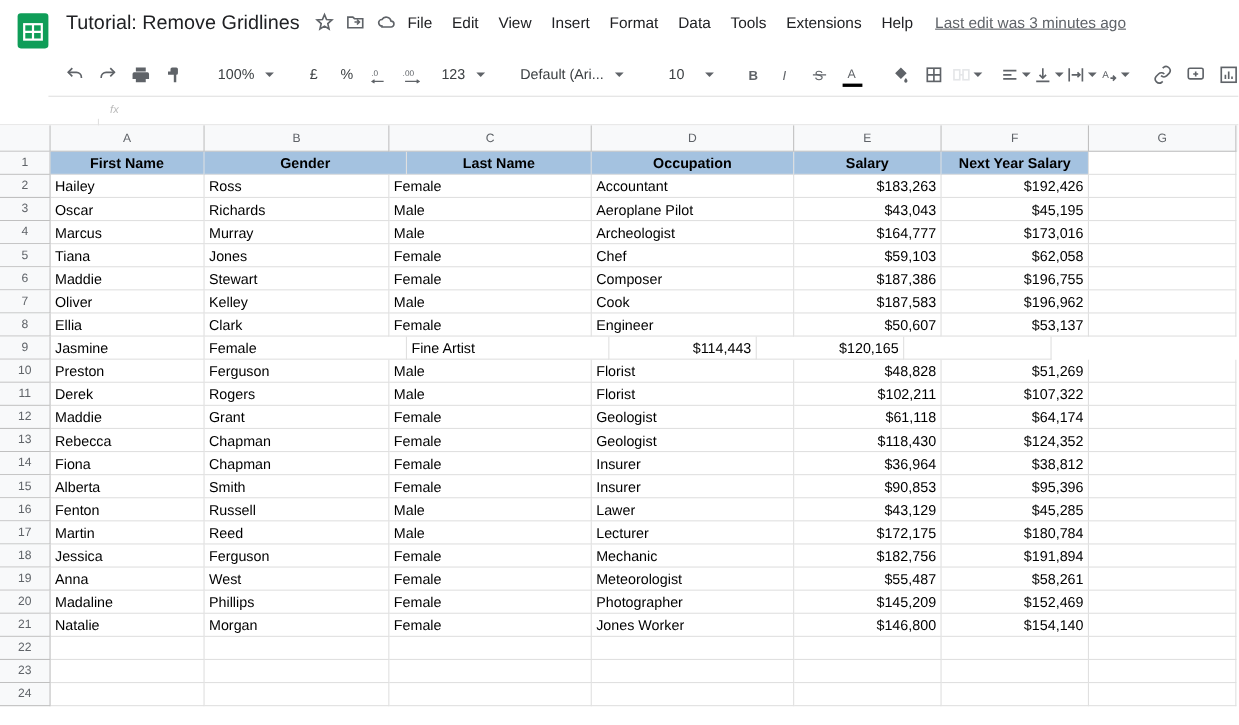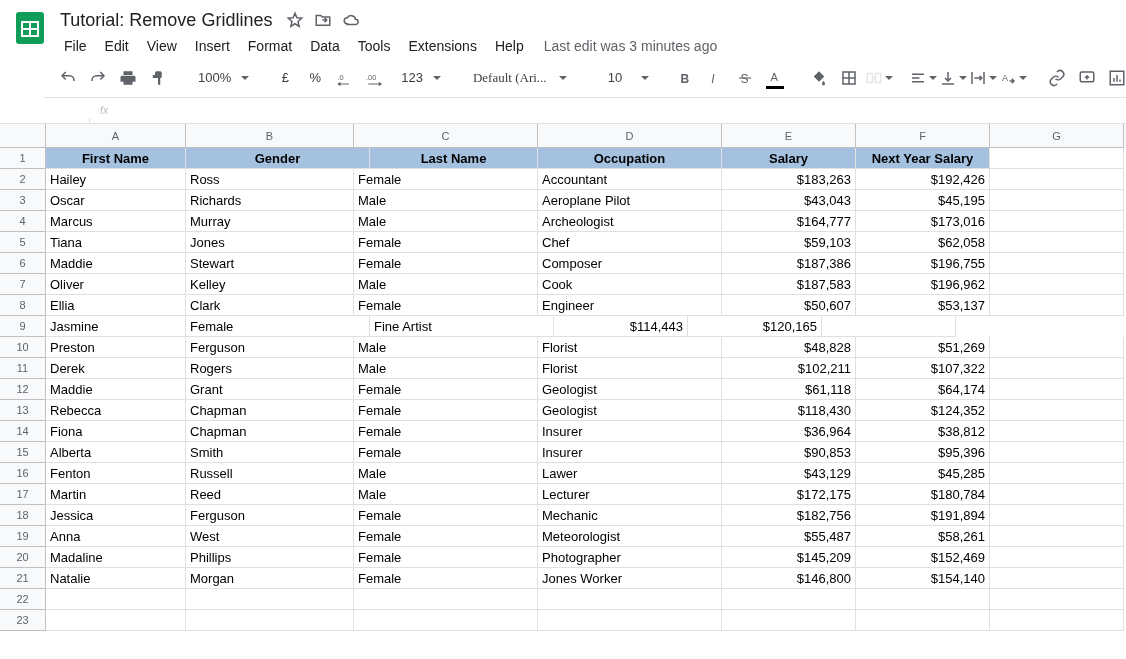--- a/index.html
+++ b/index.html
@@ -19,39 +19,39 @@
     color:var(--text);
     background:#fff;
     width:1126px;
     height:659px;
     overflow:hidden;
   }
   
   .titlebar{display:flex;align-items:flex-start;padding:8px 10px 0 10px;}
   .app-logo{width:40px;height:40px;display:flex;align-items:center;justify-content:center;margin-right:6px;flex-shrink:0;}
   .app-logo svg{width:36px;height:36px;}
-  .title-col{display:flex;flex-direction:column;gap:2px;}
+  .title-col{display:flex;flex-direction:row;gap:2px;}
   .title-row{display:flex;align-items:center;gap:10px;height:24px;}
   .doc-title{font-size:18px;color:#202124;padding:2px 4px;border-radius:3px;}
   .title-icon{color:var(--icon);width:18px;height:18px;display:flex;align-items:center;justify-content:center;}
   .menubar{display:flex;align-items:center;gap:2px;height:24px;}
   .menu-item{padding:4px 8px;border-radius:4px;color:#202124;font-size:14px;cursor:pointer;}
-  .last-edit{color:var(--text-muted);font-size:14px;margin-left:10px;cursor:pointer;}
+  .last-edit{color:var(--text-muted);text-decoration:underline;font-size:14px;margin-left:10px;cursor:pointer;}
   
   .toolbar{
     display:flex;align-items:center;gap:2px;
     padding:6px 10px;border-bottom:1px solid var(--border);height:40px;margin-left:44px;
   }
   .tbtn{min-width:28px;height:28px;display:flex;align-items:center;justify-content:center;color:var(--icon);border-radius:3px;cursor:pointer;position:relative;}
   .tbtn svg{width:18px;height:18px;}
   .sep{width:1px;height:22px;background:var(--border);margin:0 6px;}
   .tlabel{font-size:13px;color:var(--text);padding:0 4px;}
   .dd{display:flex;align-items:center;gap:4px;padding:0 6px;height:28px;cursor:pointer;color:var(--text);}
   .caret{width:0;height:0;border-left:4px solid transparent;border-right:4px solid transparent;border-top:4px solid var(--icon);margin-left:2px;}
-  .font-name{width:84px;overflow:hidden;white-space:nowrap;text-overflow:ellipsis;font-family:Liberation Serif, serif;}
+  .font-name{width:84px;overflow:hidden;white-space:nowrap;text-overflow:ellipsis;}
   .font-size-box{width:40px;text-align:center;}
   .disabled{color:#bdc1c6;}
   .disabled svg{opacity:.4;}
   .text-color-underline{position:absolute;bottom:3px;left:5px;right:5px;height:3px;background:#000;}
   
   .fxbar{display:flex;align-items:center;height:26px;border-bottom:1px solid var(--border);}
   .namebox{width:90px;height:100%;border-right:1px solid var(--border);display:flex;align-items:center;padding:0 6px;font-size:13px;color:#202124;justify-content:space-between;margin-top:40px;}
   .fx{width:28px;text-align:center;font-style:italic;color:#bbb;font-size:10px;}
   .fx-input{flex:1;height:100%;padding:0 6px;}
   
@@ -531,14 +531,24 @@
       <div class="row">
         <div class="row-h">23</div>
         <div class="cell cA"></div>
         <div class="cell cB"></div>
         <div class="cell cC"></div>
         <div class="cell cD"></div>
         <div class="cell cE"></div>
         <div class="cell cF"></div>
         <div class="cell cG"></div>
       </div>
+      <div class="row">
+        <div class="row-h">24</div>
+        <div class="cell cA"></div>
+        <div class="cell cB"></div>
+        <div class="cell cC"></div>
+        <div class="cell cD"></div>
+        <div class="cell cE"></div>
+        <div class="cell cF"></div>
+        <div class="cell cG"></div>
+      </div>
     </div>
 </div>
 
 </body></html>

